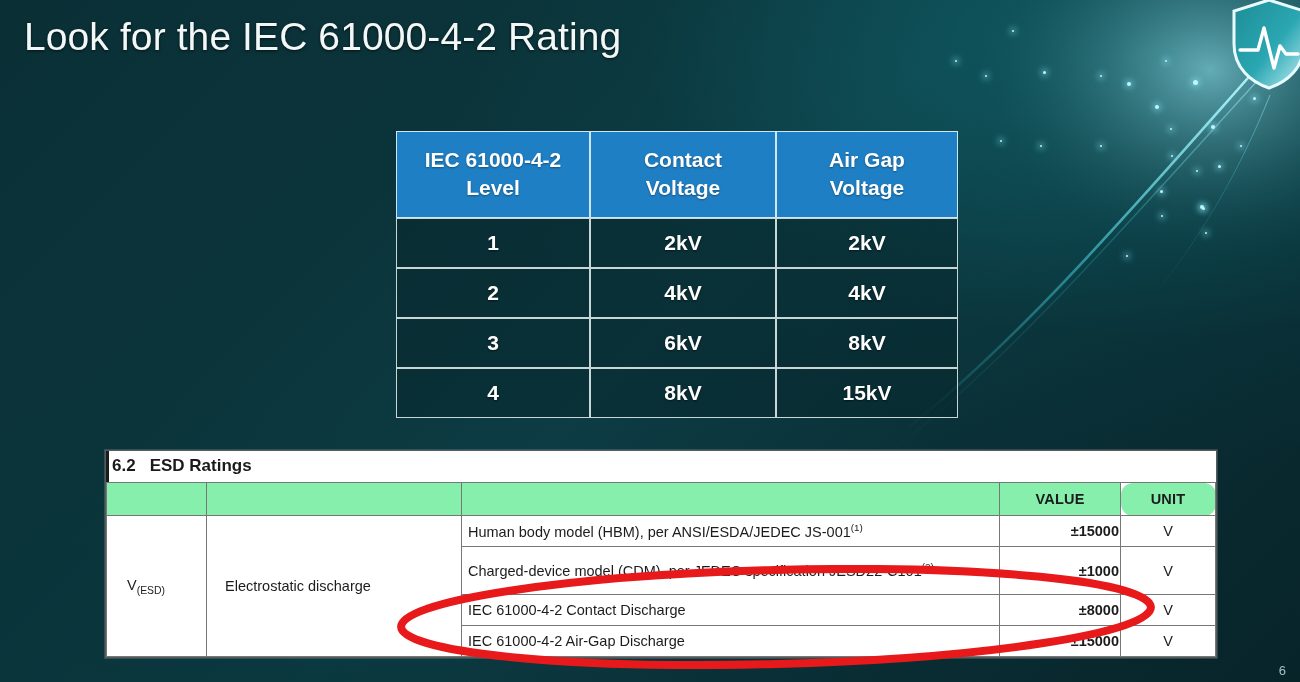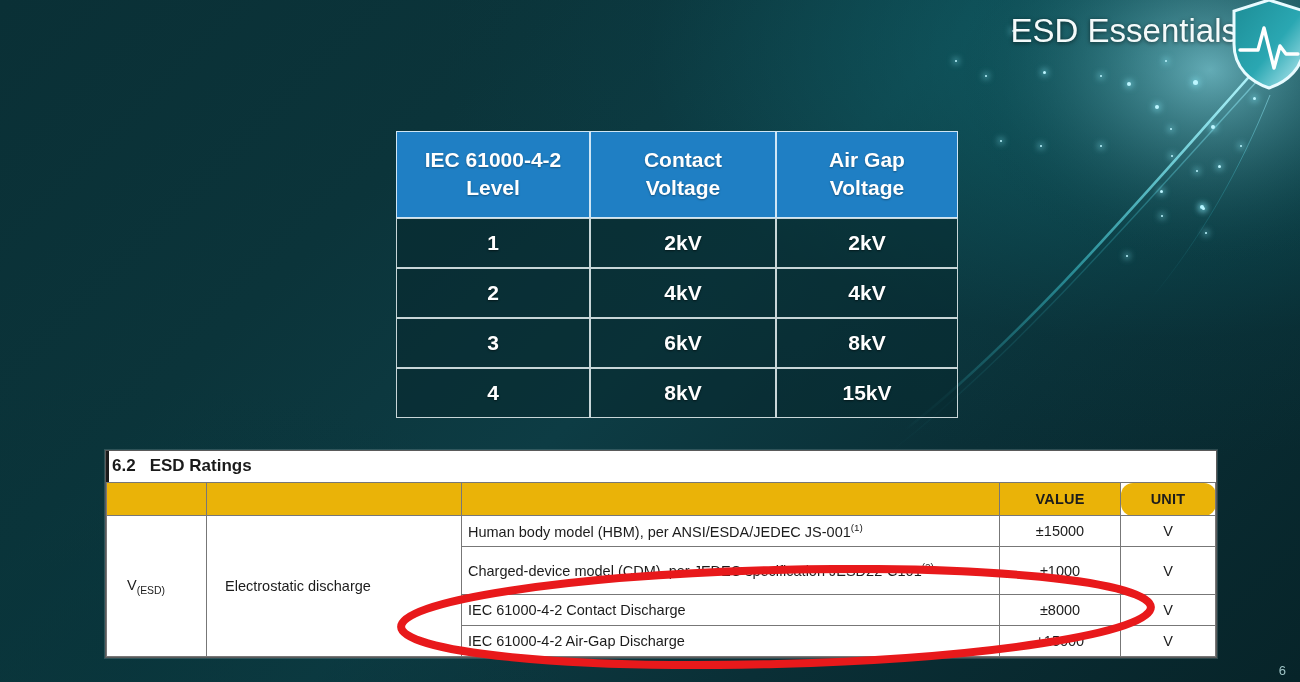--- a/index.html
+++ b/index.html
@@ -123,31 +123,31 @@
     border-collapse: collapse;
     table-layout: fixed;
   }
   #ds-table td, #ds-table th {
     border: 1px solid #777;
     color: #1c1c1c;
     font-size: 14.5px;
     vertical-align: middle;
   }
   #ds-table thead th {
-    background: #eab308;
+    background: #86efac;
     height: 30px;
     font-size: 14.5px;
     font-weight: bold;
     text-align: center;
     letter-spacing: 0.2px;
   }
   .ds-sym { width: 78px; text-align: left; padding-left: 20px; font-size: 15px; }
   .ds-param { width: 235px; text-align: left; padding-left: 18px; font-size: 15px; }
   .ds-desc { padding: 5px 6px; line-height: 1.25; }
-  .ds-value { width: 118px; text-align: center; font-weight: normal; font-size: 14px; }
+  .ds-value { width: 118px; text-align: right; font-weight: bold; font-size: 14px; }
   .ds-unit { width: 92px; text-align: center; font-size: 14.5px; border-radius: 12px; }
   .ds-blankhdr { background: #dddddd; }
   sub { font-size: 0.72em; }
   sup { font-size: 0.68em; }
   .rowh { height: 31px; }
   .rowh2 { height: 48px; }
 
   
   #redcircle {
     position: absolute;
@@ -215,22 +215,22 @@
     <span class="star" style="left:1100px;top:145px;width:2px;height:2px;"></span>
     <span class="star" style="left:1165px;top:60px;width:2px;height:2px;"></span>
     <span class="star" style="left:1012px;top:30px;width:2px;height:2px;"></span>
     <span class="star" style="left:1040px;top:145px;width:2px;height:2px;"></span>
     <span class="star" style="left:1000px;top:140px;width:2px;height:2px;"></span>
     <span class="star" style="left:1126px;top:255px;width:2px;height:2px;"></span>
     <span class="star" style="left:985px;top:75px;width:2px;height:2px;"></span>
     <span class="star" style="left:955px;top:60px;width:2px;height:2px;"></span>
   </div>
 
-
-  <div id="brand">ESD Essentials</div>
+  <div id="title">Look for the IEC 61000-4-2 Rating</div>
+
   <svg id="brand-shield" viewBox="0 0 78 92">
     <defs>
       <linearGradient id="shg" x1="0" y1="0" x2="1" y2="1">
         <stop offset="0%" stop-color="#1d8d96"></stop>
         <stop offset="55%" stop-color="#2aa7b2"></stop>
         <stop offset="100%" stop-color="#bfeef5"></stop>
       </linearGradient>
     </defs>
     <path d="M39 2 L74 13 L74 46 C74 70 57 84 39 90 C21 84 4 70 4 46 L4 13 Z" fill="url(#shg)" stroke="#e8fbff" stroke-width="3"></path>
     <path d="M10 52 L28 52 L34 30 L44 70 L50 48 L56 56 L68 56" fill="none" stroke="#ffffff" stroke-width="3.4" stroke-linejoin="round" stroke-linecap="round"></path>

